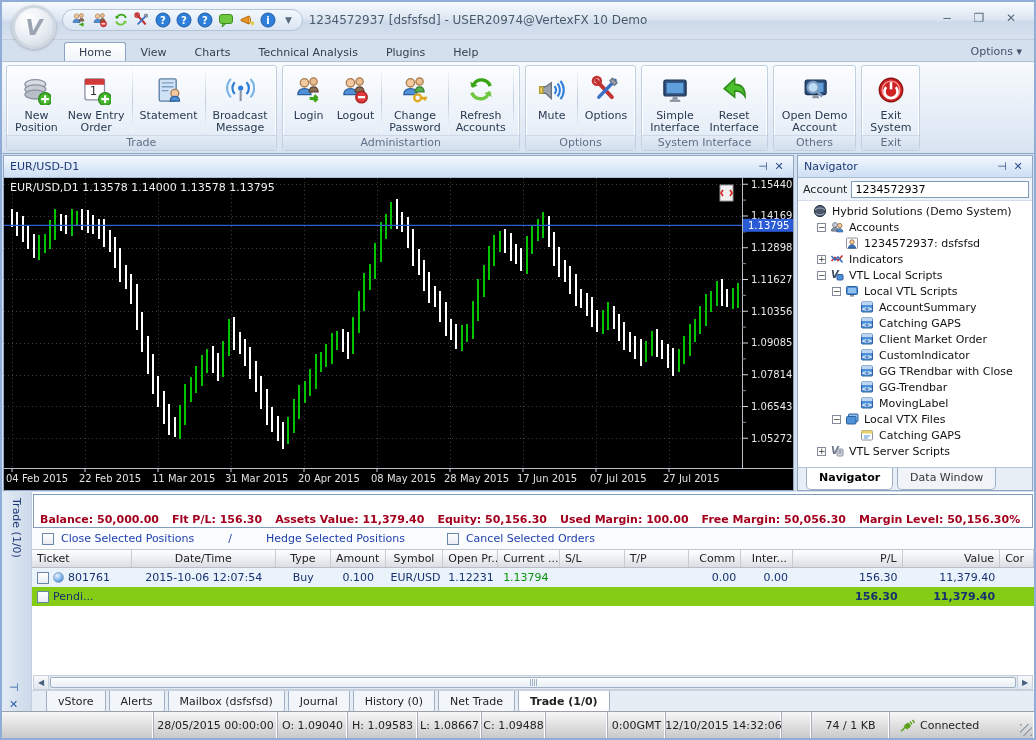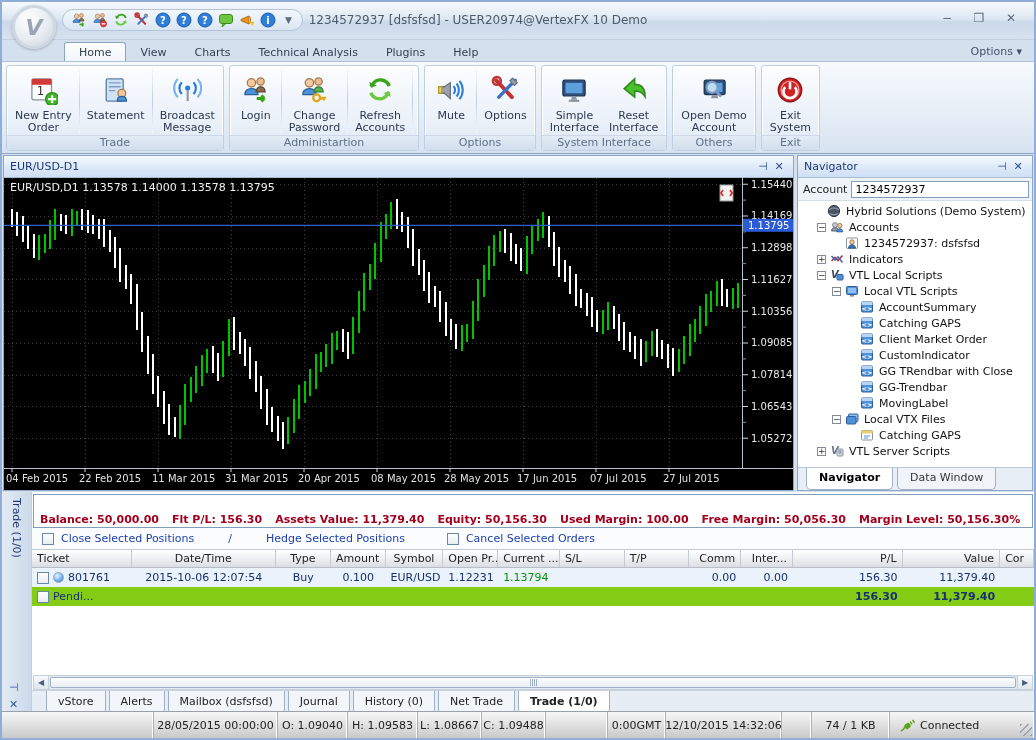--- a/index.html
+++ b/index.html
@@ -211,20 +211,32 @@
       <div class="mtab">Help</div>
       <div class="options-dd"><span>Options</span> ▾</div>
   </div>
 
   <div class="ribbon" id="ribbon">
       <div class="rgroup">
         <div class="rbtns">
           <div class="rbtn">
             <div class="ric">
               <svg width="30" height="30" viewBox="0 0 23 23" xmlns="http://www.w3.org/2000/svg">
+                <ellipse cx="11" cy="7" rx="8" ry="3.4" fill="#d9dde3" stroke="#8b93a0"></ellipse>
+                <ellipse cx="11" cy="11" rx="8" ry="3.4" fill="#c8cdd5" stroke="#8b93a0"></ellipse>
+                <ellipse cx="11" cy="15" rx="8" ry="3.4" fill="#b8bec8" stroke="#8b93a0"></ellipse>
+                <circle cx="18.5" cy="18.5" r="5" fill="#43b52a" stroke="#2e8a1a"></circle>
+                <path d="M18.5 15.5v6M15.5 18.5h6" stroke="#fff" stroke-width="1.6"></path>
+              </svg>
+            </div>
+            <div class="rlb">New<br>Position</div>
+          </div>
+          <div class="rbtn">
+            <div class="ric">
+              <svg width="30" height="30" viewBox="0 0 23 23" xmlns="http://www.w3.org/2000/svg">
                 <rect x="3" y="3" width="15" height="16" rx="1.5" fill="#fff" stroke="#8b93a0"></rect>
                 <rect x="3" y="3" width="15" height="4.5" fill="#d23a3a"></rect>
                 <text x="9.5" y="15" font-size="9" fill="#333" text-anchor="middle">1</text>
                 <circle cx="18.5" cy="18.5" r="5" fill="#43b52a" stroke="#2e8a1a"></circle>
                 <path d="M18.5 15.5v6M15.5 18.5h6" stroke="#fff" stroke-width="1.6"></path>
               </svg>
             </div>
             <div class="rlb">New Entry<br>Order</div>
           </div>
           <div class="rsep"></div>
@@ -260,20 +272,33 @@
             <div class="ric">
               <svg width="30" height="30" viewBox="0 0 23 23" xmlns="http://www.w3.org/2000/svg">
                 <circle cx="8" cy="6" r="3.2" fill="#f2c9a0" stroke="#a97b4c"></circle>
                 <path d="M3 15c0-3 2.2-4.6 5-4.6s5 1.6 5 4.6z" fill="#4f91d8" stroke="#2d5f9c"></path>
                 <circle cx="15" cy="5" r="2.8" fill="#e8bd92" stroke="#a97b4c"></circle>
                 <path d="M11.5 13c.3-2.6 1.8-3.9 3.5-3.9 1.8 0 3.3 1.3 3.5 3.9z" fill="#8a6d52" stroke="#5e4632"></path>
                 <path d="M12 18h6m0 0-2.4-2.4M18 18l-2.4 2.4" stroke="#3aa617" stroke-width="2.2" fill="none"></path>
               </svg>
             </div>
             <div class="rlb">Login</div>
+          </div>
+          <div class="rbtn">
+            <div class="ric">
+              <svg width="30" height="30" viewBox="0 0 23 23" xmlns="http://www.w3.org/2000/svg">
+                <circle cx="8" cy="6" r="3.2" fill="#f2c9a0" stroke="#a97b4c"></circle>
+                <path d="M3 15c0-3 2.2-4.6 5-4.6s5 1.6 5 4.6z" fill="#4f91d8" stroke="#2d5f9c"></path>
+                <circle cx="15" cy="5" r="2.8" fill="#e8bd92" stroke="#a97b4c"></circle>
+                <path d="M11.5 13c.3-2.6 1.8-3.9 3.5-3.9 1.8 0 3.3 1.3 3.5 3.9z" fill="#8a6d52" stroke="#5e4632"></path>
+                <circle cx="16.5" cy="17" r="4.4" fill="#e03a3a" stroke="#a82222"></circle>
+                <path d="M13.8 17h5.4" stroke="#fff" stroke-width="1.8"></path>
+              </svg>
+            </div>
+            <div class="rlb">Logout</div>
           </div>
           <div class="rsep"></div>
           <div class="rbtn">
             <div class="ric">
               <svg width="30" height="30" viewBox="0 0 23 23" xmlns="http://www.w3.org/2000/svg">
                 <circle cx="8" cy="6" r="3.2" fill="#f2c9a0" stroke="#a97b4c"></circle>
                 <path d="M3 15c0-3 2.2-4.6 5-4.6s5 1.6 5 4.6z" fill="#4f91d8" stroke="#2d5f9c"></path>
                 <circle cx="15" cy="5" r="2.8" fill="#e8bd92" stroke="#a97b4c"></circle>
                 <path d="M11.5 13c.3-2.6 1.8-3.9 3.5-3.9 1.8 0 3.3 1.3 3.5 3.9z" fill="#58b14c" stroke="#3a7d32"></path>
                 <circle cx="13.5" cy="17.5" r="2.6" fill="none" stroke="#e0a81c" stroke-width="1.8"></circle>
@@ -620,21 +645,21 @@
     <div class="panel-tb">
       <span class="ptitle">Navigator</span>
       <span class="ptool">⊣</span>
       <span class="ptool">✕</span>
     </div>
     <div class="acct-row">
       <label>Account</label>
       <input value="1234572937" style="">
     </div>
     <div class="tree" id="nav-tree">
-        <div class="trow" style="padding-left: 16px;">
+        <div class="trow" style="padding-left: 2px;">
           <span class="espace"></span>
           <span class="ticon">
             <svg width="14" height="14" viewBox="0 0 14 14" xmlns="http://www.w3.org/2000/svg">
               <circle cx="7" cy="7" r="5.6" fill="#4a5668" stroke="#2d3542"></circle>
               <path d="M2 6c2.6-2.6 7.4-2.6 10 0M3 9.5c2.4 1.8 5.6 1.8 8 0" fill="none" stroke="#9fb0c4" stroke-width="1"></path>
             </svg>
           </span>
           <span class="lbl">Hybrid Solutions (Demo System)</span>
         </div>
         <div class="trow" style="padding-left: 19px;">

